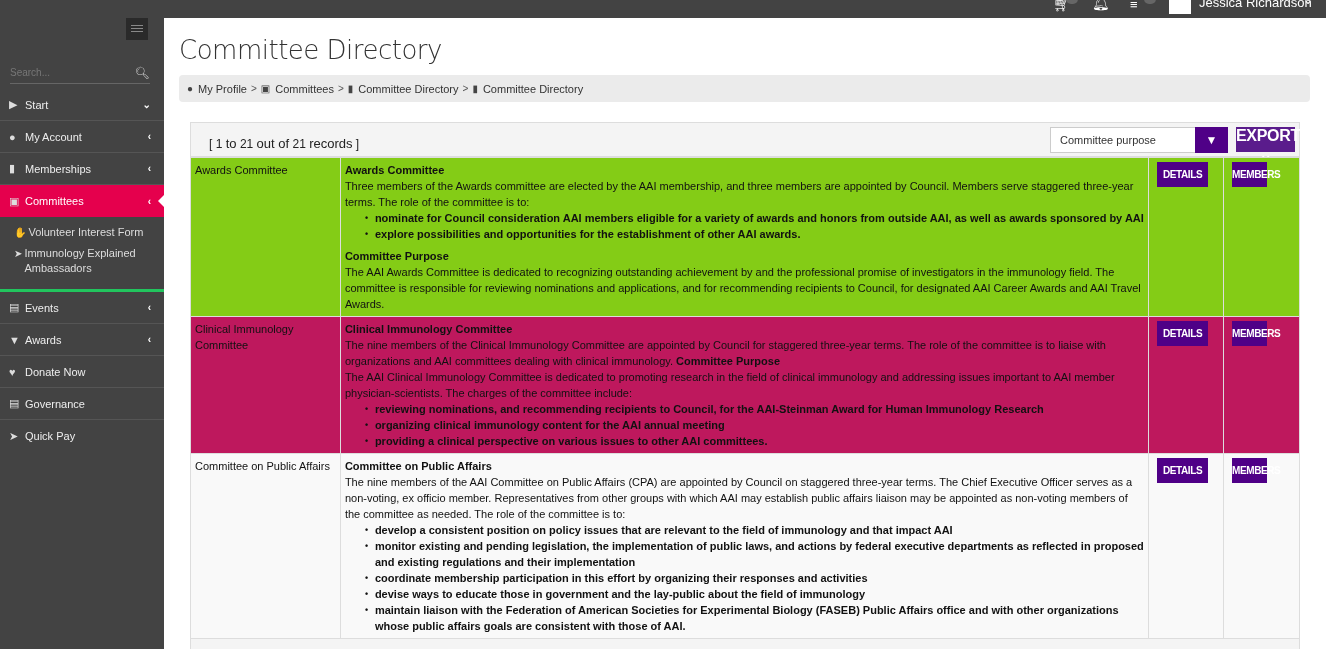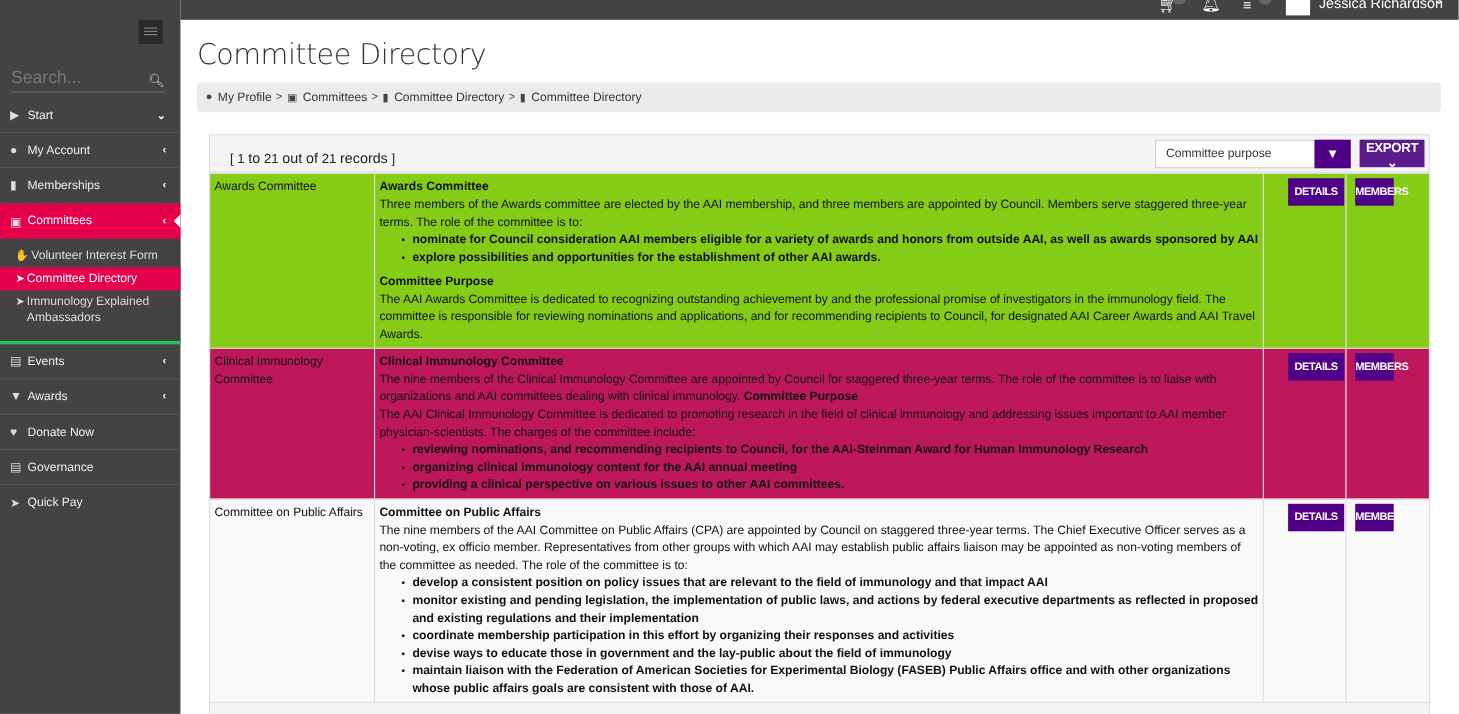--- a/index.html
+++ b/index.html
@@ -4,21 +4,21 @@
 <style>
   * { box-sizing: border-box; margin: 0; padding: 0; }
   html, body { width: 1326px; height: 649px; overflow: hidden; background: #ffffff; font-family: "Liberation Sans", sans-serif; color: #222; }
   
   .topbar { position: absolute; left: 0; top: 0; width: 1326px; height: 18px; background: #434343; }
   
   .sidebar { position: absolute; left: 0; top: 0; width: 164px; height: 649px; background: #434343; }
   .menu-toggle { position: absolute; left: 126px; top: 18px; width: 22px; height: 22px; background: #2a2a2a; }
   .menu-toggle span { position: absolute; left: 5px; width: 12px; height: 1px; background: #888; }
   .search-box { position: absolute; left: 10px; top: 62px; width: 140px; height: 22px; border-bottom: 1px solid #666; }
-  .search-box input { background: transparent; border: none; outline: none; color: #ccc; font-size: 16px; width: 120px; height: 18px; font-family: "Liberation Sans", sans-serif; }
+  .search-box input { background: transparent; border: none; outline: none; color: #ccc; font-size: 10px; width: 120px; height: 18px; font-family: "Liberation Sans", sans-serif; }
   .search-box input::placeholder { color: #777; }
   .search-box .s-icon { position: absolute; right: 0; top: 4px; color: #ccc; font-size: 12px; }
   .nav { position: absolute; left: 0; top: 89px; width: 164px; }
   .nav-item { position: relative; height: 32px; border-bottom: 1px solid #555; color: #eee; font-size: 11px; display: flex; align-items: center; padding-left: 9px; }
   .nav-item .ico { width: 16px; font-size: 11px; color: #ddd; display: inline-block; }
   .nav-item .chev { position: absolute; right: 13px; font-size: 10px; color: #fff; font-weight: bold; }
   .nav-item.active { background: #e5004d; color: #fff; border-bottom: none; }
   .nav-item.active::after { content: ""; position: absolute; right: 0; top: 10px; border-right: 6px solid #fff; border-top: 6px solid transparent; border-bottom: 6px solid transparent; }
   .subnav { background: #434343; border-bottom: 3px solid #22c55e; padding: 5px 0 10px 0; }
   .sub-item { position: relative; font-size: 11px; color: #ddd; padding: 3px 0 3px 14px; line-height: 15px; }
@@ -30,29 +30,29 @@
   .breadcrumb { position: absolute; left: 179px; top: 75px; width: 1131px; height: 27px; background: #ebebeb; border-radius: 4px; display: flex; align-items: center; padding-left: 8px; font-size: 11px; color: #333; }
   .breadcrumb .bc { display: flex; align-items: center; }
   .breadcrumb .bc-ico { font-size: 10px; margin-right: 5px; color: #444; }
   .breadcrumb .sep { margin: 0 4px; color: #555; font-size: 10px; }
   .panel { position: absolute; left: 190px; top: 122px; width: 1110px; height: 540px; border: 1px solid #ddd; background: #f4f4f4; }
   .panel-head { height: 34px; position: relative; border-bottom: 1px solid #ddd; }
   .records { position: absolute; left: 18px; top: 13px; font-size: 12px; color: #222; }
   .records small { font-size: 13px; }
   .filter-input { position: absolute; left: 859px; top: 4px; width: 146px; height: 26px; border: 1px solid #ccc; background: #fff; font-size: 11px; padding-left: 9px; color: #333; font-family: "Liberation Sans", sans-serif; outline: none; }
   .filter-btn { position: absolute; left: 1004px; top: 4px; width: 33px; height: 26px; background: #4f0087; color: #fff; border: none; font-size: 12px; }
-  .export-btn { position: absolute; left: 1045px; top: 4px; width: 59px; height: 25px; background: #5a1c8c; color: #fff; border: none; font-size: 12px; font-weight: bold; font-family: "Liberation Sans", sans-serif; letter-spacing: -0.3px; }
+  .export-btn { position: absolute; left: 1045px; top: 4px; width: 59px; height: 25px; background: #5a1c8c; color: #fff; border: none; font-size: 16px; font-weight: bold; font-family: "Liberation Sans", sans-serif; letter-spacing: -0.3px; }
   table.dir { border-collapse: collapse; width: 1110px; position: absolute; left: -1px; top: 34px; }
   table.dir td { border: 1px solid #ddd; vertical-align: top; font-size: 11px; line-height: 16px; color: #111; }
   table.dir tr.odd td { background: #84cc16; }
   table.dir tr.even td { background: #be185d; }
   table.dir tr.alt td { background: #f9f9f9; }
   td.name { width: 150px; padding: 4px 4px 4px 4px; }
   td.desc { width: 809px; padding: 4px 4px 4px 4px; }
-  td.act1 { width: 75px; padding: 4px 0 0 22px; }
+  td.act1 { width: 75px; padding: 4px 0 0 8px; }
   td.act2 { width: 76px; padding: 4px 0 0 8px; }
   .desc .title { font-weight: bold; }
   .desc ul { list-style: none; padding-left: 20px; font-weight: bold; }
   .desc ul li { position: relative; padding-left: 10px; }
   .desc ul li::before { content: "•"; position: absolute; left: 0; font-size: 9px; }
   .desc .pp { margin-top: 6px; }
   .act-btn { background: #4f0087; color: #fff; border: none; height: 25px; font-size: 10px; font-weight: bold; letter-spacing: -0.4px; font-family: "Liberation Sans", sans-serif; }
   .act-btn.details { width: 51px; }
   .act-btn.members { width: 35px; }
 </style>
@@ -86,23 +86,20 @@
       <span class="chev">‹</span>
     </div>
     <div class="nav-item active">
       <span class="ico">▣</span>
       <span>Committees</span>
       <span class="chev">‹</span>
     </div>
     <div class="subnav">
       <div class="sub-item">
         <span class="sico">✋</span><span>Volunteer Interest Form</span>
-      </div>
-      <div class="sub-item active">
-        <span class="sico">➤</span><span>Committee Directory</span>
       </div>
       <div class="sub-item">
         <span class="sico">➤</span><span class="wrap">Immunology Explained Ambassadors</span>
       </div>
     </div>
     <div class="nav-item">
       <span class="ico">▤</span>
       <span>Events</span>
       <span class="chev">‹</span>
     </div>

